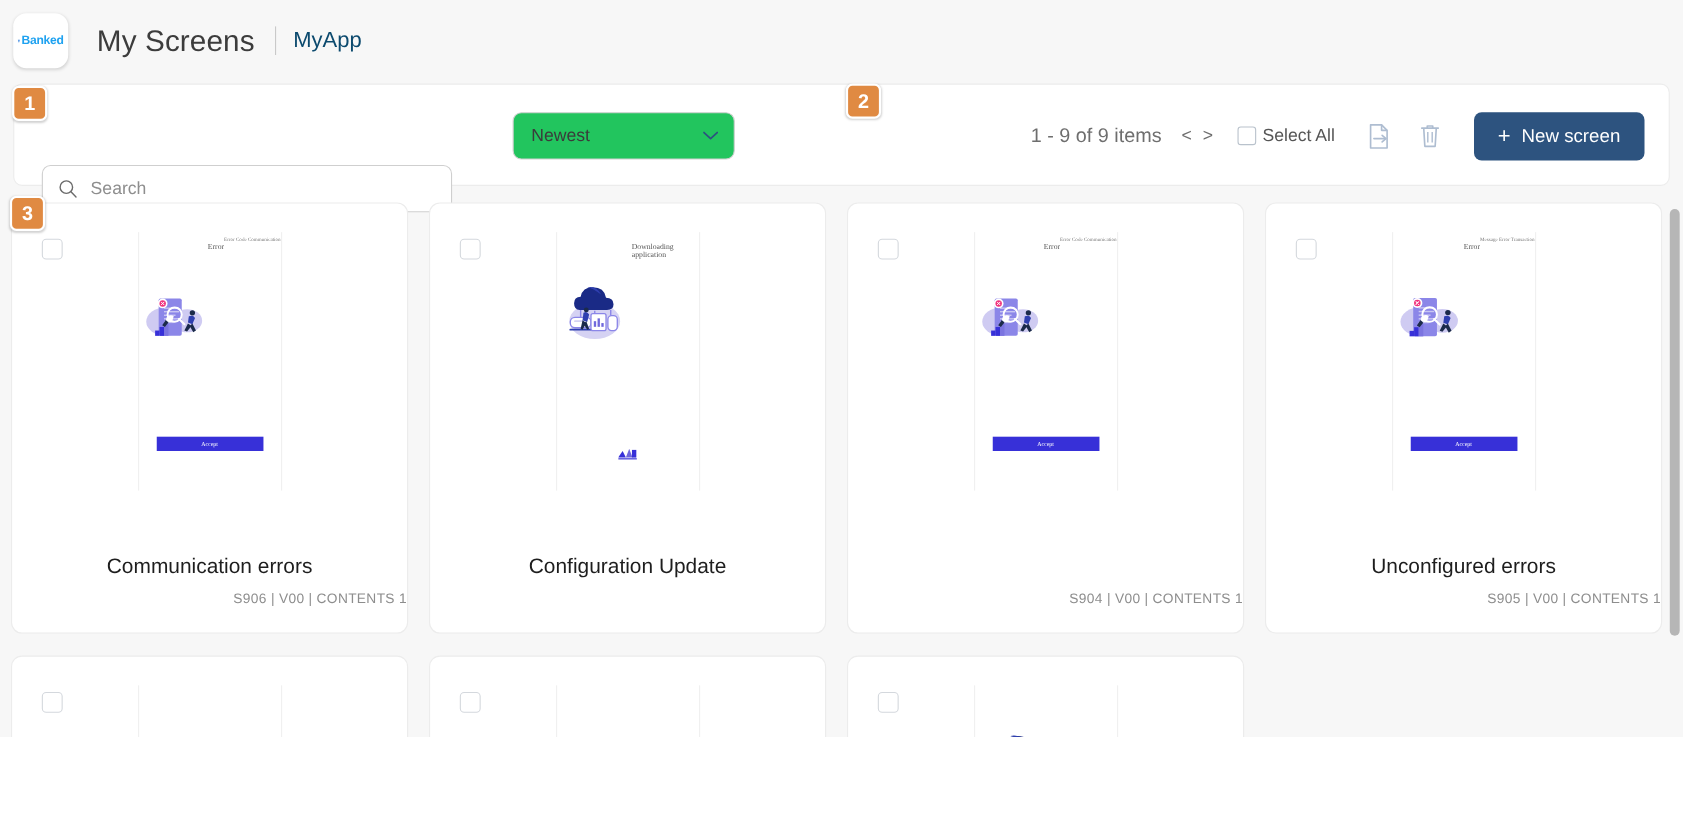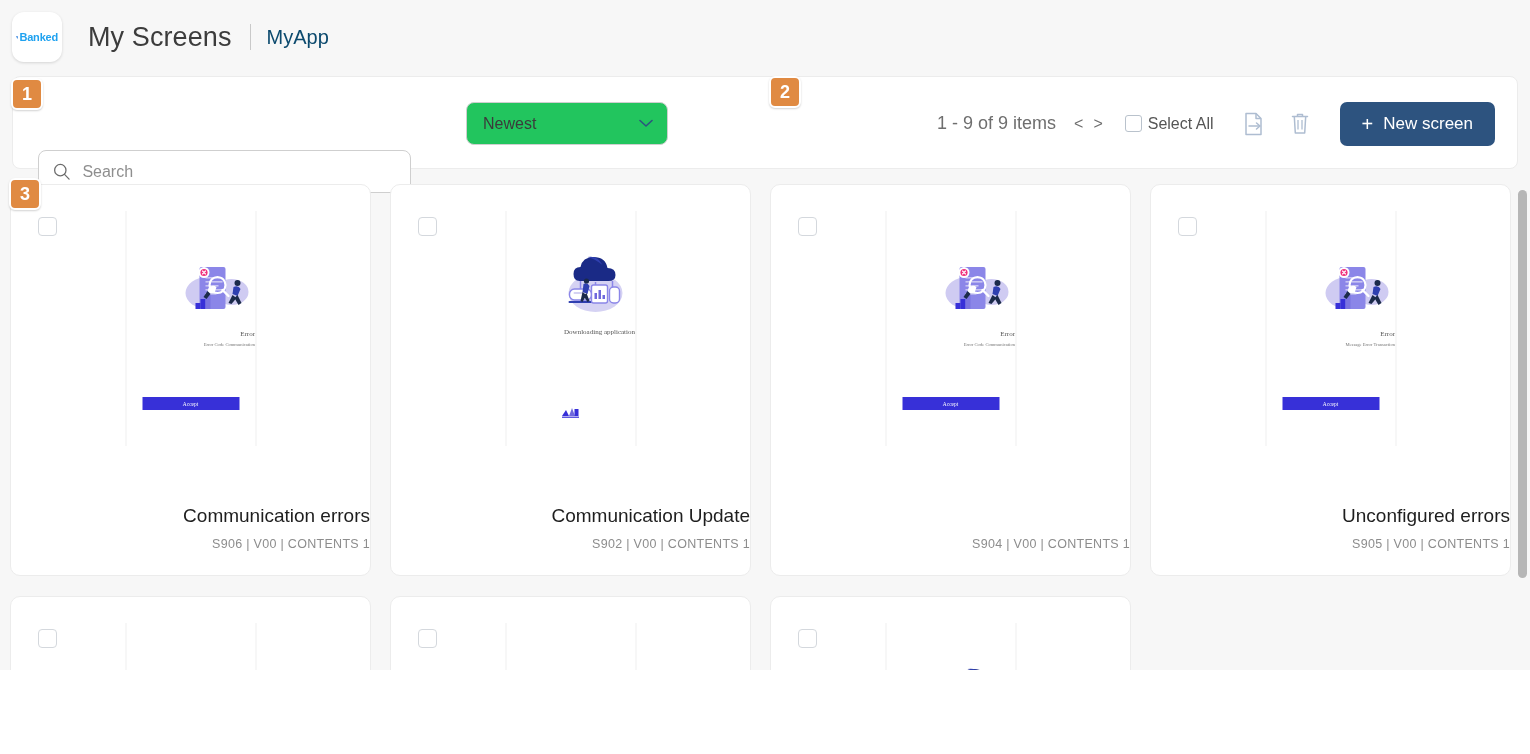--- a/index.html
+++ b/index.html
@@ -270,22 +270,22 @@
     position: absolute;
     left: 50%;
     transform: translateX(-50%);
     top: 26px;
     width: 131px;
     height: 235px;
     background: #fff;
     border-left: 1px solid #f0f0f0;
     border-right: 1px solid #f0f0f0;
     display: flex;
-    flex-direction: column;
-    align-items: flex-end;
+    flex-direction: row;
+    align-items: flex-start;
     overflow: hidden;
   }
   .thumb-art { margin-top: 48px; }
   .thumb-art.cfg { margin-top: 42px; }
   .thumb-title {
     margin-top: 9px;
     font-size: 7px;
     color: #555;
     font-family: "Liberation Serif", serif;
   }
@@ -314,21 +314,21 @@
     position: absolute;
     bottom: 28px;
     left: 50%;
     transform: translateX(-50%);
   }
 
   .card-title {
     position: absolute;
     left: 0; right: 0;
     top: 320px;
-    text-align: right;
+    text-align: center;
     font-size: 19px;
     color: #1e1e1e;
     font-weight: normal;
   }
   .card-meta {
     position: absolute;
     left: 0; right: 0;
     top: 352px;
     text-align: right;
     font-size: 12.5px;
@@ -516,22 +516,21 @@
           </svg>
           <div class="thumb-title">Downloading application</div>
           <div class="thumb-sub"></div>
           <svg class="thumb-logo" width="17" height="11" viewBox="0 0 17 11">
             <path d="M0 9 L4 3 L7 9 Z" fill="#3730d8"></path>
             <path d="M7 9 L10 1 L13 9 Z" fill="#6f68dc"></path>
             <rect x="12.5" y="2" width="4" height="7" fill="#3730d8"></rect>
             <rect x="0" y="9.6" width="17" height="1.2" fill="#3730d8"></rect>
           </svg>
         </div>
-        <div class="card-title">Communication Update</div>
-        <div class="card-meta">S902 | V00 | CONTENTS 1</div>
+        <div class="card-title">Configuration Update</div>
       </div>
 
       <div class="card">
         <div class="card-cb"></div>
         <div class="thumb">
           <svg class="thumb-art" width="78" height="62" viewBox="0 0 78 62">
             <ellipse cx="30" cy="34" rx="22" ry="16" fill="#cfcbf2"></ellipse>
             <ellipse cx="54" cy="33" rx="17" ry="13" fill="#cfcbf2"></ellipse>
             <rect x="22" y="8" width="26" height="42" rx="2" fill="#8b86e8"></rect>
             <rect x="28" y="18" width="17" height="1.6" fill="#c9c6f3"></rect>

